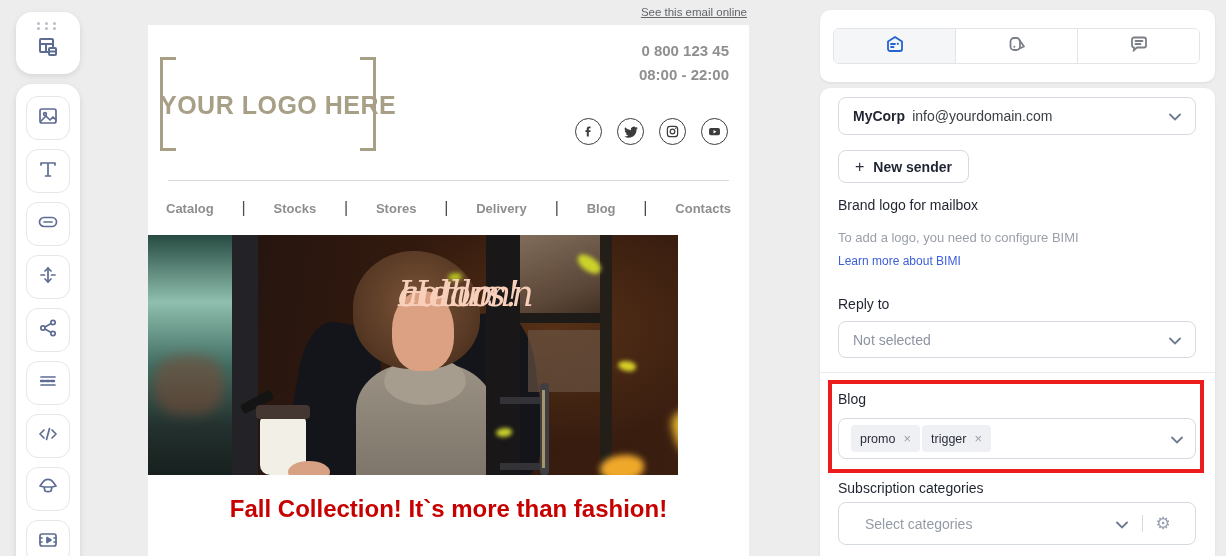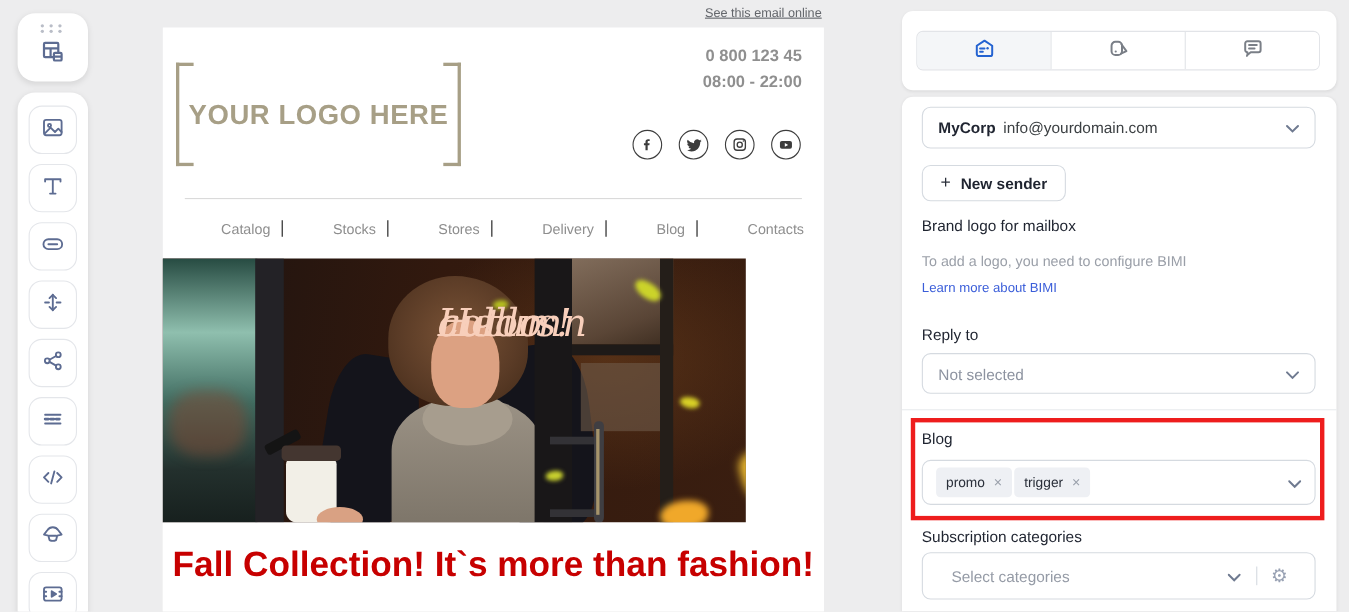--- a/index.html
+++ b/index.html
@@ -19,37 +19,37 @@
   .tool-btn { width:44px; height:44px; background:#fff; border:1px solid #e4e6ea;
     border-radius:12px; display:flex; align-items:center; justify-content:center; flex:none; }
   .tool-btn svg { stroke:#5d6c92; fill:none; stroke-width:1.7; stroke-linecap:round; stroke-linejoin:round; }
 
   
   .email-col { position:absolute; left:148px; top:0; width:601px; height:556px; }
   .online-link { position:absolute; top:6px; right:2px; font-size:11.5px; color:#63666b;
     text-decoration:underline; }
   .email-body { position:absolute; left:0; top:25px; width:601px; height:531px; background:#fff; }
 
-  .logo-box { position:absolute; left:12px; top:32px; width:259px; height:94px; }
+  .logo-box { position:absolute; left:12px; top:32px; width:216px; height:94px; }
   .logo-bracket { position:absolute; top:0; width:16px; height:94px; border:3px solid #a79f86; }
   .logo-bracket.l { left:0; border-right:none; }
   .logo-bracket.r { right:0; border-left:none; }
   .logo-text { position:absolute; left:0; right:0; top:34px; text-align:center;
     font-size:25px; font-weight:bold; letter-spacing:.5px; color:#a79f86; white-space:nowrap; }
 
   .phone-block { position:absolute; right:20px; top:14px; text-align:right;
     font-size:15px; font-weight:bold; color:#8f8f8f; line-height:24px; }
   .social-row { position:absolute; right:21px; top:93px; display:flex; gap:15px; }
   .soc { width:27px; height:27px; border:1.6px solid #3c3c3c; border-radius:50%;
     display:flex; align-items:center; justify-content:center; color:#3c3c3c; }
 
   .email-divider { position:absolute; left:20px; right:20px; top:155px; height:1px; background:#dadada; }
   .email-nav { position:absolute; left:14px; right:14px; top:168px; height:30px;
     display:flex; align-items:center; justify-content:space-between; }
-  .email-nav .item { font-size:13px; font-weight:normal; color:#8e8e8e; padding:0 4px;margin-left:35px; }
+  .email-nav .item { font-size:13px; font-weight:bold; color:#8e8e8e; padding:0 4px; }
   .email-nav .pipe { color:#4c4c4c; font-size:16px; font-weight:normal; }
 
   
   .hero { position:absolute; left:0; top:210px; width:530px; height:240px; overflow:hidden;
     background:
       radial-gradient(260px 170px at 76% 38%, rgba(124,74,32,.45), rgba(0,0,0,0) 70%),
       linear-gradient(100deg,#1d1310 0%, #32190e 45%, #3a1e10 100%);}
   .hero * { position:absolute; }
   .glass-strip { left:0; top:0; width:86px; height:240px;
     background:linear-gradient(#274b42 0%, #8fbfae 28%, #3f6b60 55%, #23302d 80%, #17201e 100%); }
@@ -84,21 +84,21 @@
   .leaf4 { left:528px; top:168px; width:78px; height:66px; background:#e8b72e; filter:blur(4px);
     border-radius:20% 60% 35% 65%; transform:rotate(-15deg); }
   .leaf5 { left:452px; top:220px; width:44px; height:26px; background:#f0a82a; filter:blur(3px); }
   .leaf6 { left:300px; top:38px; width:14px; height:8px; background:#b6c21f; }
   .hero-text { right:50px; top:34px; width:230px; text-align:center;
     font-family:"DejaVu Serif", serif; font-style:italic; font-size:35px; line-height:1.45;
     color:#f8cfbb; }
 
   .headline-strip { position:absolute; left:0; top:450px; width:601px; height:81px; background:#fff; }
   .headline { position:absolute; left:0; right:0; top:20px; text-align:center;
-    font-size:32px; font-weight:bold; color:#c70000; }
+    font-size:24px; font-weight:bold; color:#c70000; }
 
   
   .tabs-card { position:absolute; left:820px; top:10px; width:395px; height:72px;
     background:#fff; border-radius:10px; box-shadow:0 1px 3px rgba(0,0,0,.07); }
   .tab-group { position:absolute; left:13px; top:18px; width:367px; height:36px;
     display:flex; border:1px solid #e2e4e8; border-radius:6px; overflow:hidden; }
   .tab { flex:1; display:flex; align-items:center; justify-content:center; background:#fff; }
   .tab + .tab { border-left:1px solid #e2e4e8; }
   .tab.active { background:#f4f6f8; }
   .tab svg { fill:none; stroke:#7a7f87; stroke-width:1.8; stroke-linecap:round; stroke-linejoin:round; }

